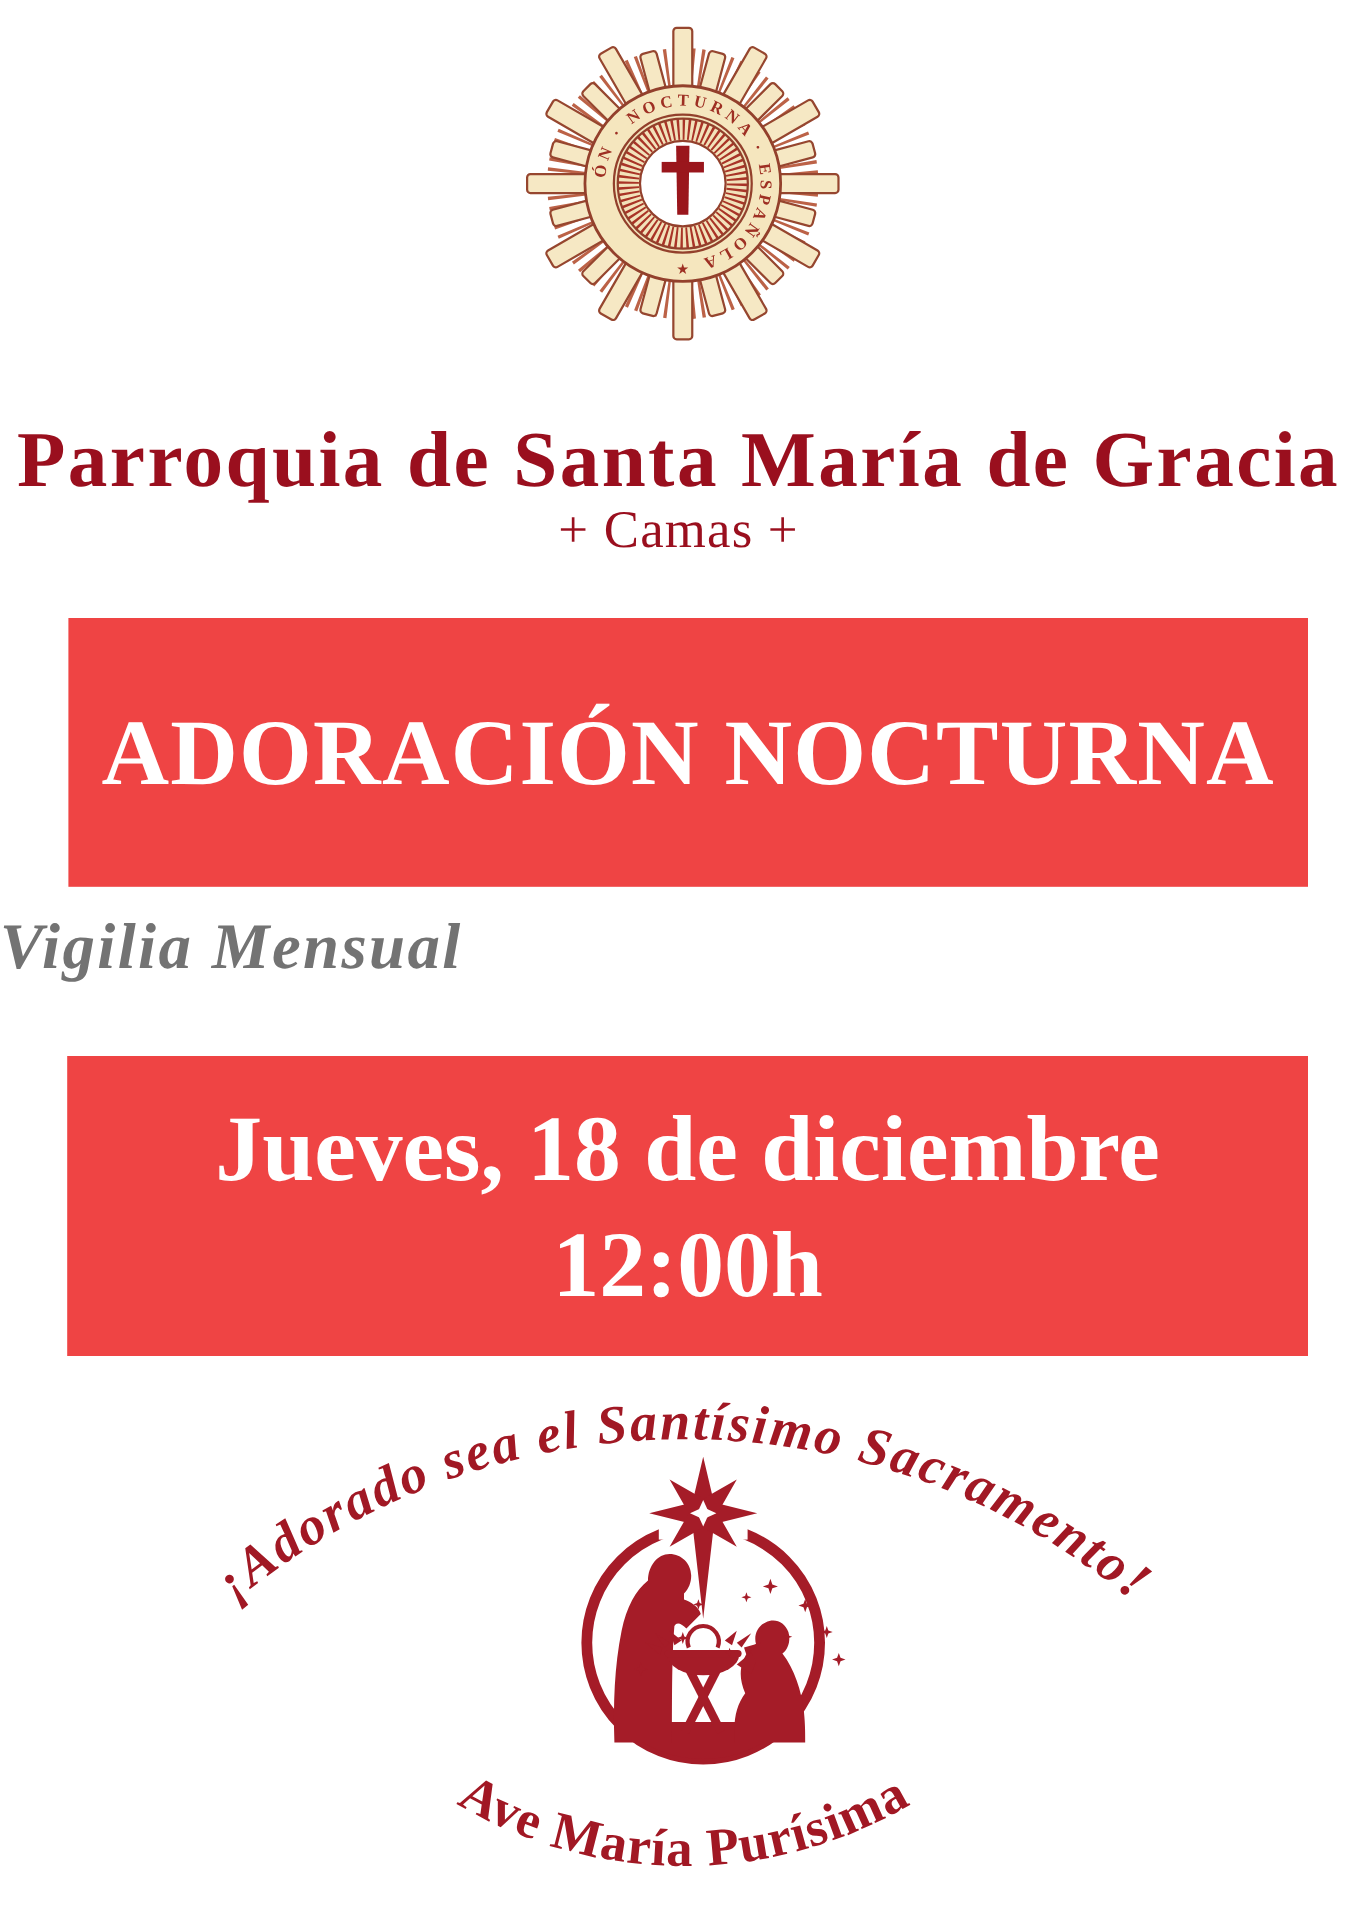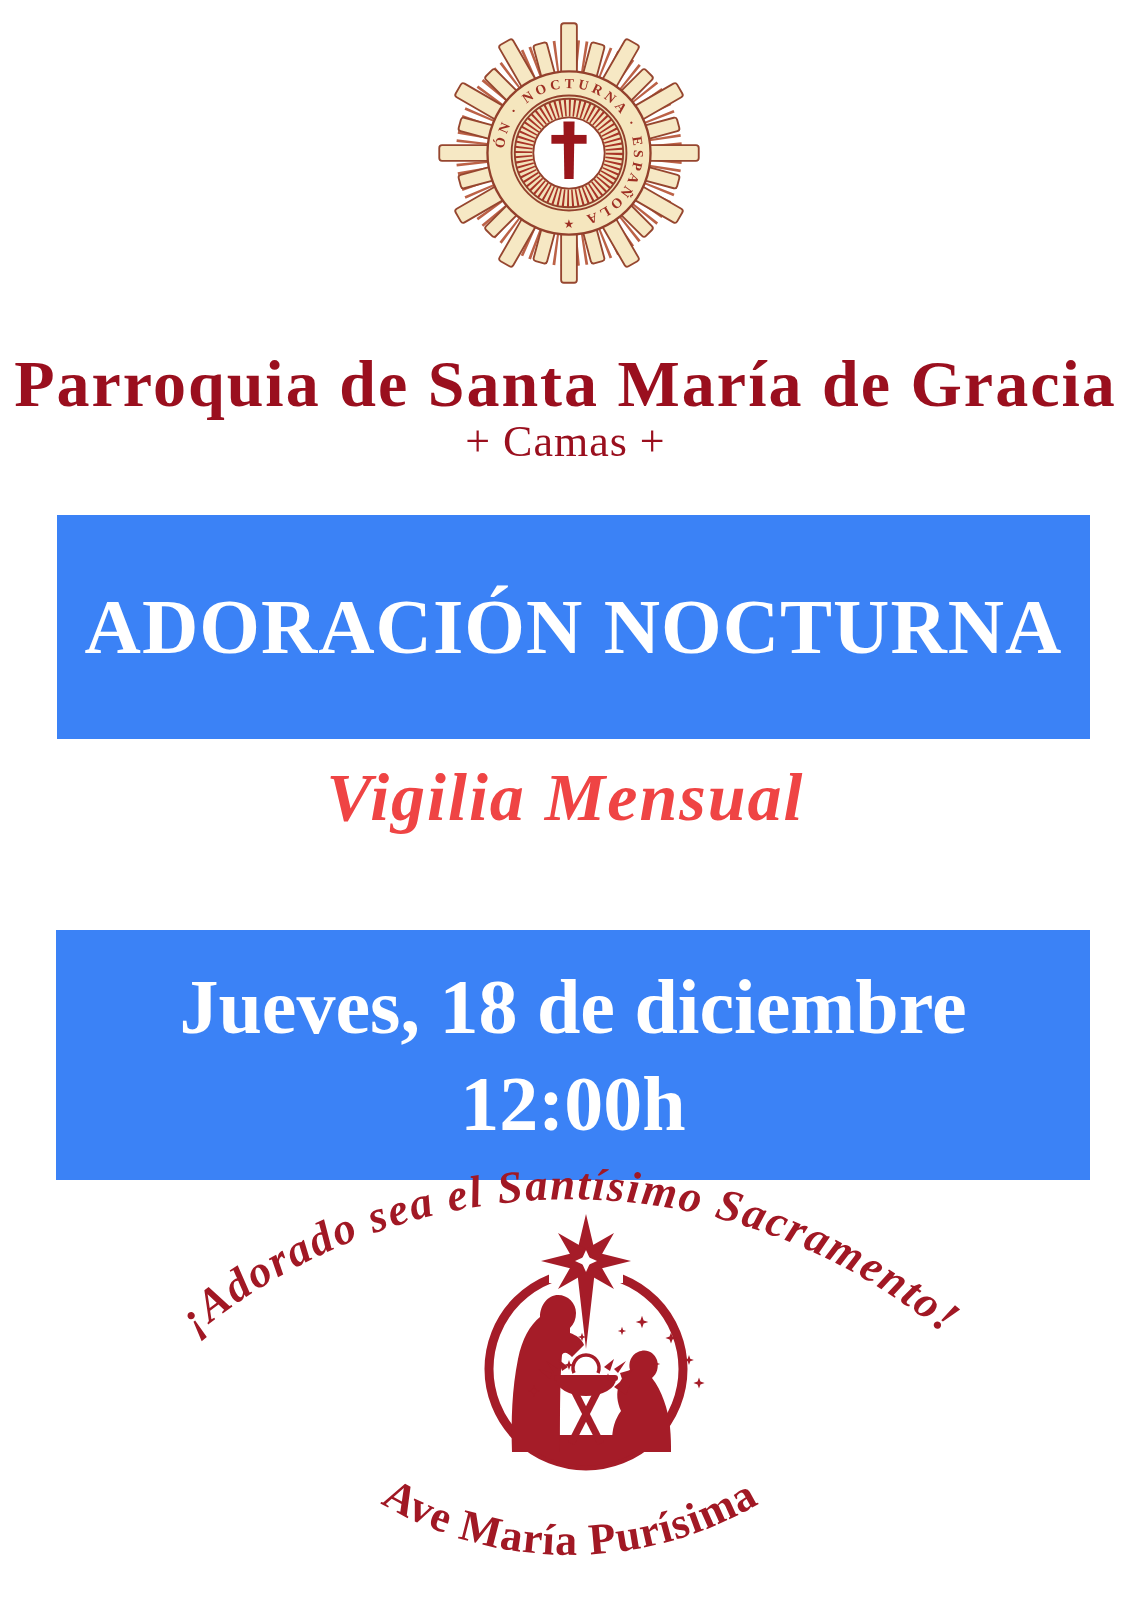--- a/index.html
+++ b/index.html
@@ -13,30 +13,30 @@
   .title {
     left:0; top:348px; width:100%; text-align:center;
     font-size:66px; font-weight:bold; letter-spacing:2px; color:#9A0F1E;
     margin:0; line-height:1.1;
   }
   .subtitle {
     left:0; top:416px; width:100%; text-align:center;
     font-size:44px; font-weight:normal; letter-spacing:1px; color:#9A0F1E;
   }
   .banner {
-    background:#3b82f6; color:#FFFFFF; display:flex;
+    background:#ef4444; color:#FFFFFF; display:flex;
     align-items:center; justify-content:center; text-align:center;
     font-weight:bold;
   }
   .banner1 { left:57px; top:515px; width:1033px; height:224px; font-size:78px; letter-spacing:1px; }
-  .banner2 { left:56px; top:930px; width:1034px; height:250px; font-size:78px; line-height:97px; flex-direction:column; }
+  .banner2 { left:56px; top:880px; width:1034px; height:250px; font-size:78px; line-height:97px; flex-direction:column; }
   .vigilia {
-    left:0; top:758px; width:100%; text-align:center;
-    font-size:68px; font-weight:bold; font-style:italic;
-    letter-spacing:2px; color:#ef4444;
+    left:0; top:758px; width:100%; text-align:left;
+    font-size:54px; font-weight:bold; font-style:italic;
+    letter-spacing:2px; color:#737373;
   }
   .overlay { left:0; top:0; width:1131px; height:1600px; }
   .arc-text { font-family:"Liberation Serif", serif; font-weight:bold; fill:#A11824; }
   .arc-top { font-size:45px; font-style:italic; letter-spacing:2px; }
   .arc-bottom { font-size:44px; letter-spacing:1px; }
   .ring-text { font-family:"Liberation Serif", serif; font-weight:bold; font-size:15px; letter-spacing:4px; fill:#9E2F23; }
 </style>
 </head>
 <body>
 

